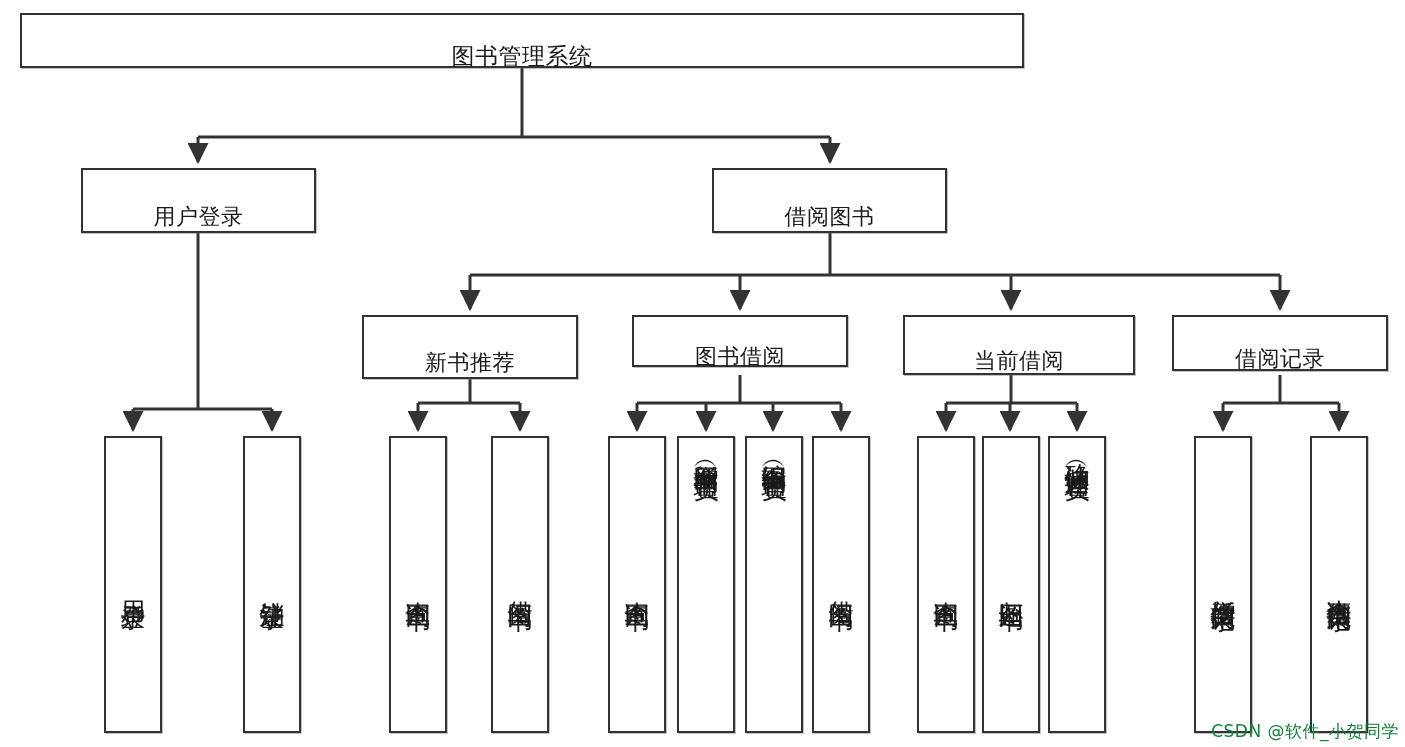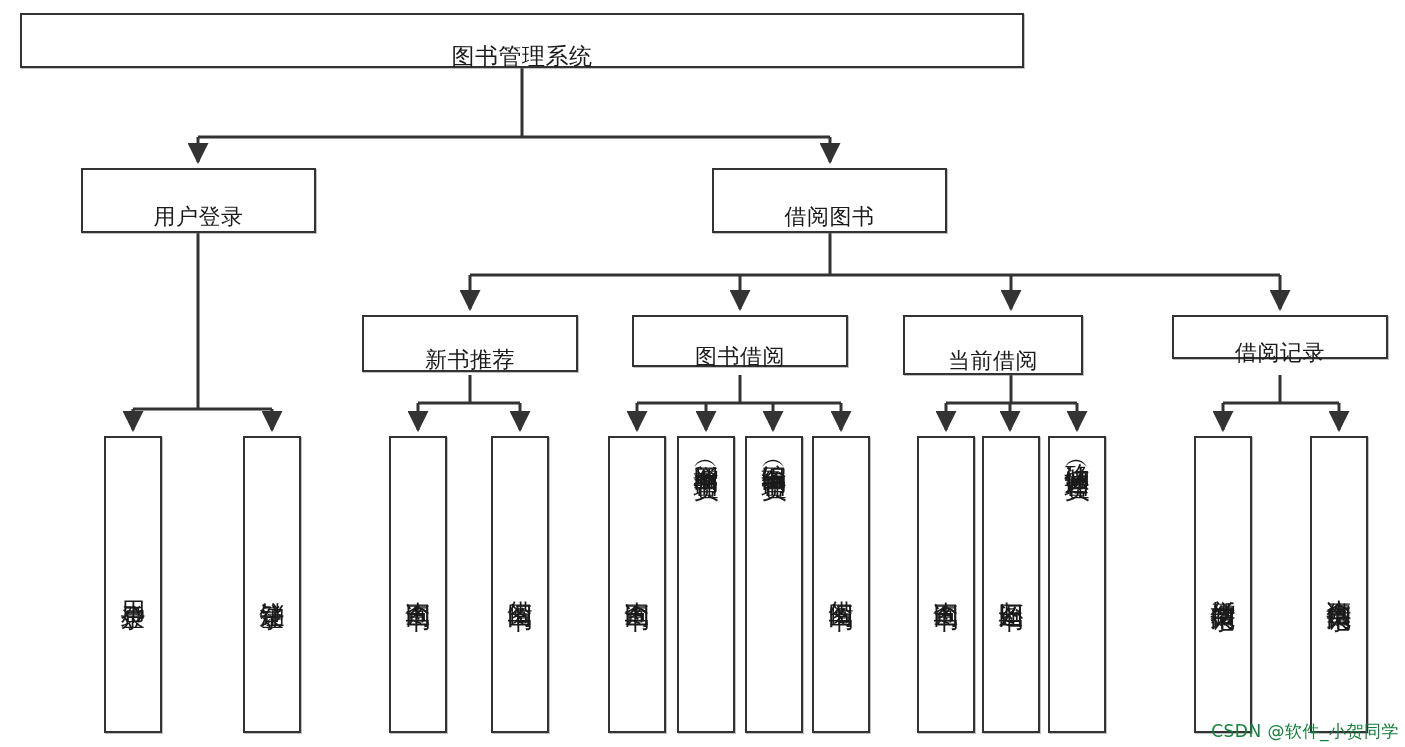--- a/index.html
+++ b/index.html
@@ -143,33 +143,33 @@
   </div>
 
   <div class="node-box" style="left:81px; top:168px; width:235px; height:65px;">
     <span class="node-label-h">用户登录</span>
   </div>
 
   <div class="node-box" style="left:712px; top:168px; width:235px; height:65px;">
     <span class="node-label-h">借阅图书</span>
   </div>
 
-  <div class="node-box" style="left:362px; top:315px; width:216px; height:57px;">
+  <div class="node-box" style="left:362px; top:315px; width:216px; height:64px;">
     <span class="node-label-h">新书推荐</span>
   </div>
 
   <div class="node-box" style="left:632px; top:315px; width:216px; height:52px;">
     <span class="node-label-h">图书借阅</span>
   </div>
 
-  <div class="node-box" style="left:903px; top:315px; width:180px; height:60px;">
+  <div class="node-box" style="left:903px; top:315px; width:232px; height:60px;">
     <span class="node-label-h">当前借阅</span>
   </div>
 
-  <div class="node-box" style="left:1172px; top:315px; width:216px; height:44px;">
+  <div class="node-box" style="left:1172px; top:315px; width:216px; height:56px;">
     <span class="node-label-h">借阅记录</span>
   </div>
 
   <div class="node-box leaf" style="left:104px; top:436px; width:58px; height:297px;">
     <div class="leaf-inner">
         <span class="node-label-v">用户登录</span>
       </div>
   </div>
 
   <div class="node-box leaf" style="left:243px; top:436px; width:58px; height:297px;">

